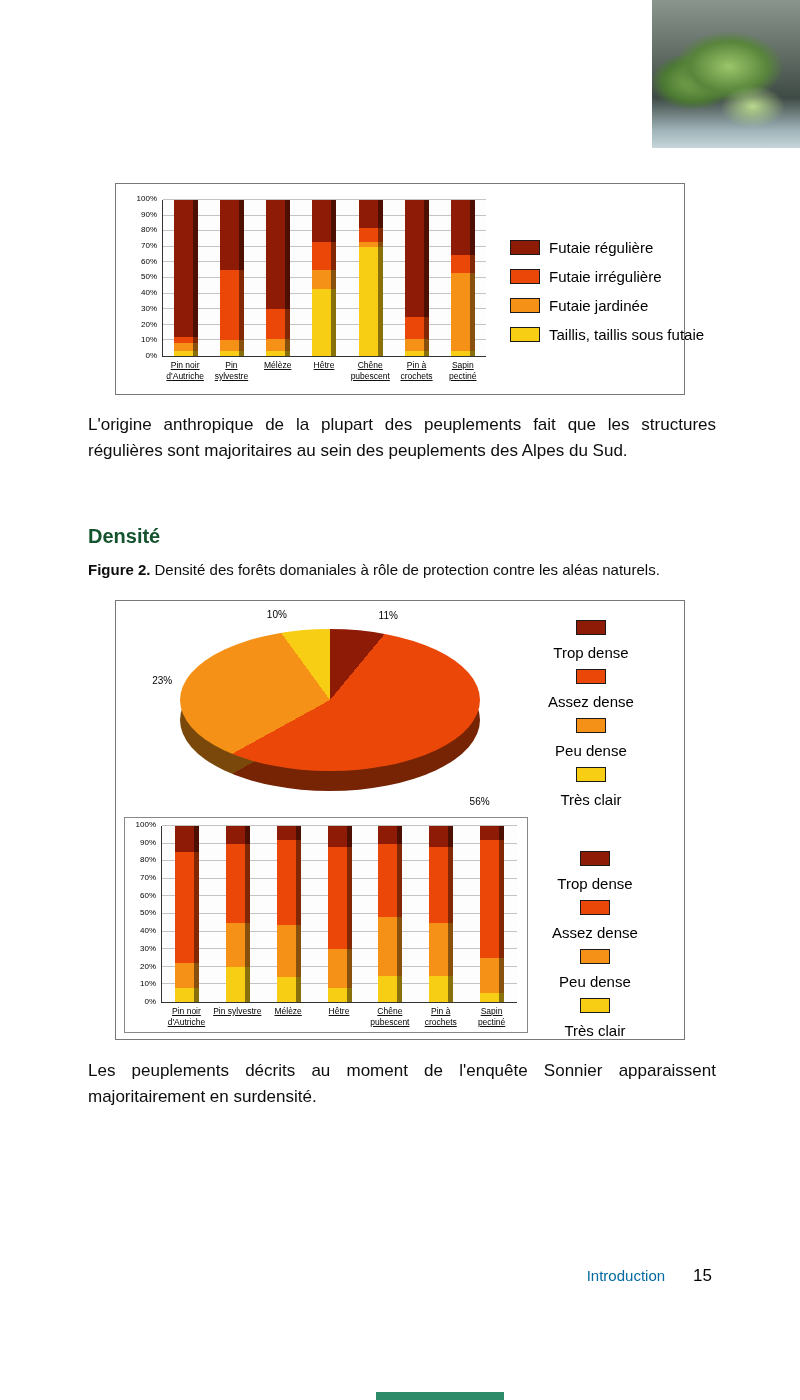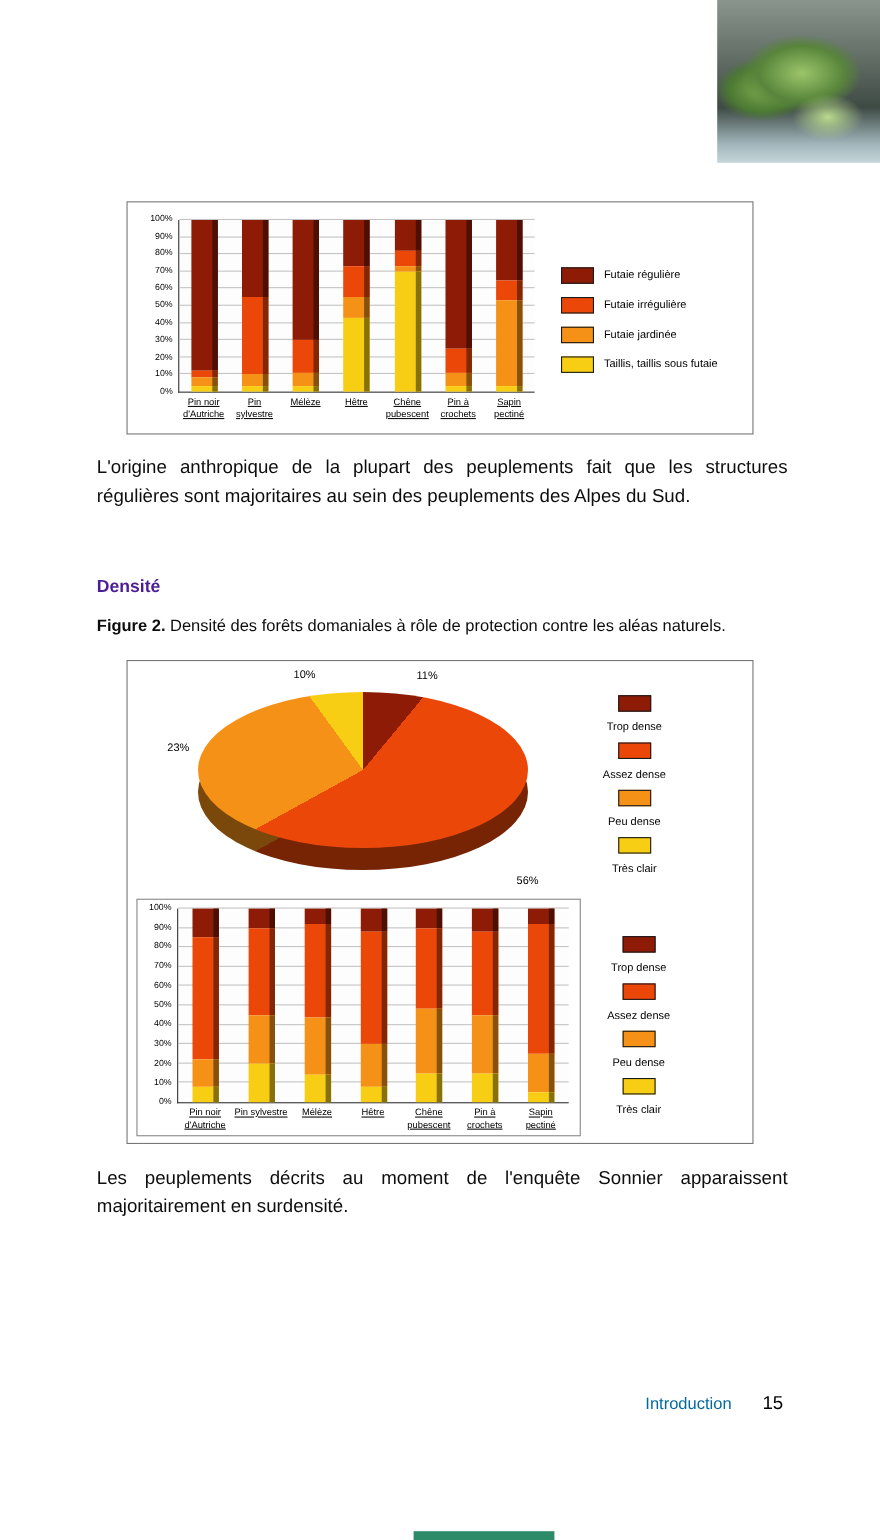--- a/index.html
+++ b/index.html
@@ -41,31 +41,31 @@
   .pie{position:relative;width:396px;height:206px;margin-left:8px;flex:0 0 auto;}
   .pie-face,.pie-depth{position:absolute;left:48px;width:300px;height:142px;border-radius:50%;}
   .pie-face{top:22px;}
   .pie-depth{top:42px;filter:brightness(0.5);}
   .pie-label{position:absolute;font-size:10px;color:#000;transform:translate(-50%,-50%);white-space:nowrap;}
 
   
   .legend{display:flex;flex-direction:column;}
   .lg-row{display:flex;align-items:center;gap:9px;margin:6px 0;}
   .lg-swatch{width:30px;height:15px;border:1px solid #1a1a1a;flex:0 0 auto;}
-  .lg-label{font-size:10px;color:#000;white-space:nowrap;}
+  .lg-label{font-size:15px;color:#000;white-space:nowrap;}
   .legend-spaced .lg-row{margin:4px 0;flex-direction:column;}
   .pie-row .legend{margin-left:20px;margin-top:8px;}
   .bar-row{display:flex;align-items:flex-start;margin-top:4px;}
   .bar-row .legend{margin-left:24px;margin-top:30px;}
 
   
   .body-text{position:absolute;left:88px;width:628px;font-size:17px;line-height:1.5;color:#0d0d0d;text-align:justify;}
   .p1{top:412px;}
   .p2{top:1058px;}
-  .heading{position:absolute;left:88px;top:525px;font-size:16px;font-weight:bold;color:#4c1d95;}
+  .heading{position:absolute;left:88px;top:525px;font-size:20px;font-weight:bold;color:#14532d;}
   .caption{position:absolute;left:88px;top:561px;width:610px;font-size:15px;color:#0d0d0d;}
   .caption-label{font-weight:bold;margin-right:4px;}
 
   .footer{position:absolute;top:1266px;right:88px;display:flex;align-items:baseline;gap:28px;}
   .footer-section{font-size:15px;color:#0369a1;text-align:center;}
   .footer-page{font-size:17px;color:#000;}
 
   .bottom-marker{position:absolute;left:376px;top:1392px;width:128px;height:8px;background:#2e8b6a;}
 </style>
 </head>

